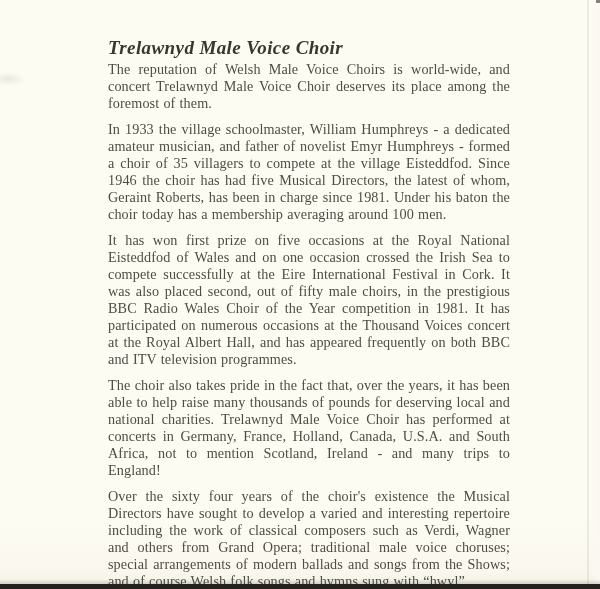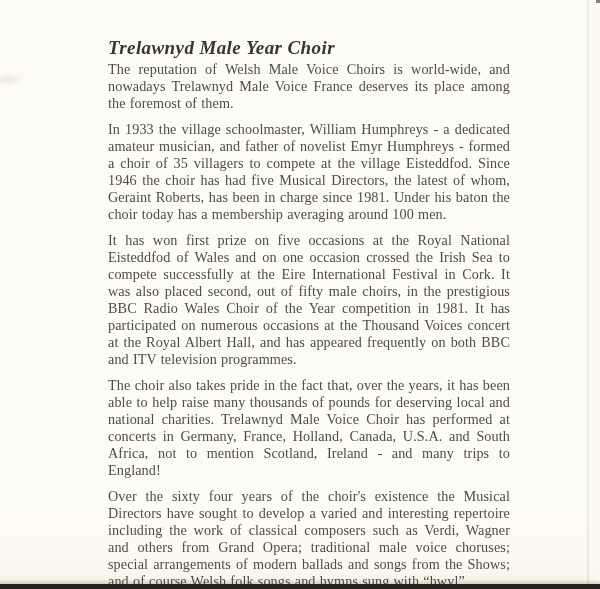--- a/index.html
+++ b/index.html
@@ -95,22 +95,22 @@
     background: radial-gradient(ellipse at 30% 50%, rgba(150,140,125,0.18) 0%, rgba(150,140,125,0) 70%);
   }
 </style>
 </head>
 <body>
 
 <div class="page">
   <div class="smudge"></div>
 
   <div class="content">
-    <h1 class="title">Trelawnyd Male Year Choir</h1>
-    <p class="para">The reputation of Welsh Male Voice Choirs is world-wide, and nowadays Trelawnyd Male Voice France deserves its place among the foremost of them.</p>
+    <h1 class="title">Trelawnyd Male Voice Choir</h1>
+    <p class="para">The reputation of Welsh Male Voice Choirs is world-wide, and concert Trelawnyd Male Voice Choir deserves its place among the foremost of them.</p>
     <p class="para">In 1933 the village schoolmaster, William Humphreys - a dedicated amateur musician, and father of novelist Emyr Humphreys - formed a choir of 35 villagers to compete at the village Eisteddfod. Since 1946 the choir has had five Musical Directors, the latest of whom, Geraint Roberts, has been in charge since 1981. Under his baton the choir today has a membership averaging around 100 men.</p>
     <p class="para">It has won first prize on five occasions at the Royal National Eisteddfod of Wales and on one occasion crossed the Irish Sea to compete successfully at the Eire International Festival in Cork. It was also placed second, out of fifty male choirs, in the prestigious BBC Radio Wales Choir of the Year competition in 1981. It has participated on numerous occasions at the Thousand Voices concert at the Royal Albert Hall, and has appeared frequently on both BBC and ITV television programmes.</p>
     <p class="para">The choir also takes pride in the fact that, over the years, it has been able to help raise many thousands of pounds for deserving local and national charities. Trelawnyd Male Voice Choir has performed at concerts in Germany, France, Holland, Canada, U.S.A. and South Africa, not to mention Scotland, Ireland - and many trips to England!</p>
     <p class="para">Over the sixty four years of the choir's existence the Musical Directors have sought to develop a varied and interesting repertoire including the work of classical composers such as Verdi, Wagner and others from Grand Opera; traditional male voice choruses; special arrangements of modern ballads and songs from the Shows; and of course Welsh folk songs and hymns sung with “hwyl”.</p>
 
   </div>
 
   <div class="edge-right-soft"></div>
   <div class="edge-right-line"></div>
   <div class="corner-speck"></div>

